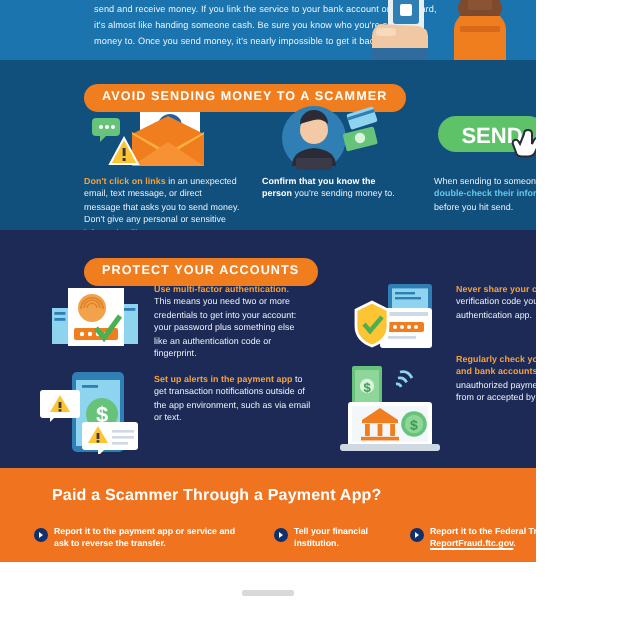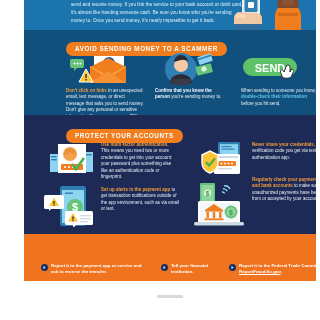--- a/index.html
+++ b/index.html
@@ -1,21 +1,21 @@
 <!DOCTYPE html>
 <html><head>
 <meta charset="utf-8">
 <style>
   html,body{margin:0;padding:0;}
   body{
     width:320px;height:320px;overflow:hidden;
     font-family:"Liberation Sans", sans-serif;
     background:#ffffff;
   }
-  .page{position:relative;width:292px;height:320px;overflow:hidden;background:#fff;margin-left:24px;}
+  .page{position:relative;width:268px;height:320px;overflow:hidden;background:#fff;}
 
   
   .intro{
     position:relative;
     background:#1b74ad;
     height:30px;
     padding:0;
     overflow:hidden;
   }
   .intro-text{
@@ -280,20 +280,21 @@
           <text x="39" y="38" font-size="7" font-weight="bold" fill="#3d9a52" text-anchor="middle" font-family="Liberation Sans, sans-serif">$</text>
         </g>
       </svg>
     </div>
     <div class="col body-txt" style="left:228px;top:62px;width:82px;">
       <span class="hl-orange">Regularly check your payment app and bank accounts</span><span> to make sure no unauthorized payments have been sent from or accepted by your account.</span>
     </div>
   </div>
 
   <div class="sec-bottom">
+    <div class="bottom-title">Paid a Scammer Through a Payment App?</div>
 
     <div class="b-bullet" style="left:17px;top:30px;">
       <svg viewBox="0 0 10 10">
           <path d="M3 2 L7 5 L3 8 Z" fill="#ffffff"></path>
         </svg>
     </div>
     <div class="b-item" style="left:27px;top:29px;width:92px;">Report it to the payment app or service and ask to reverse the transfer.</div>
 
     <div class="b-bullet" style="left:137px;top:30px;">
       <svg viewBox="0 0 10 10">

